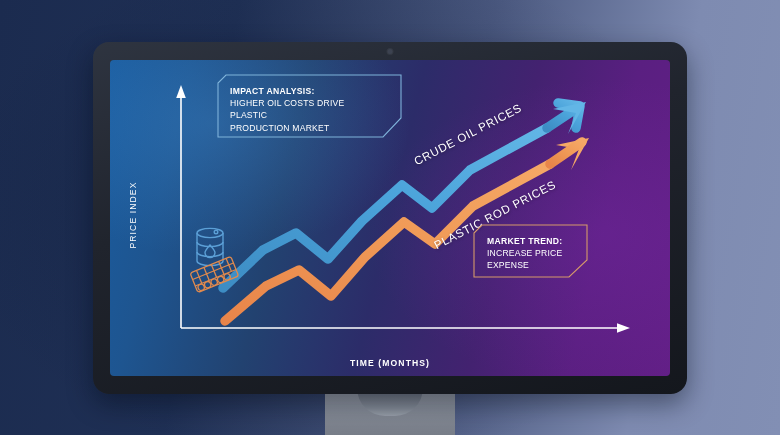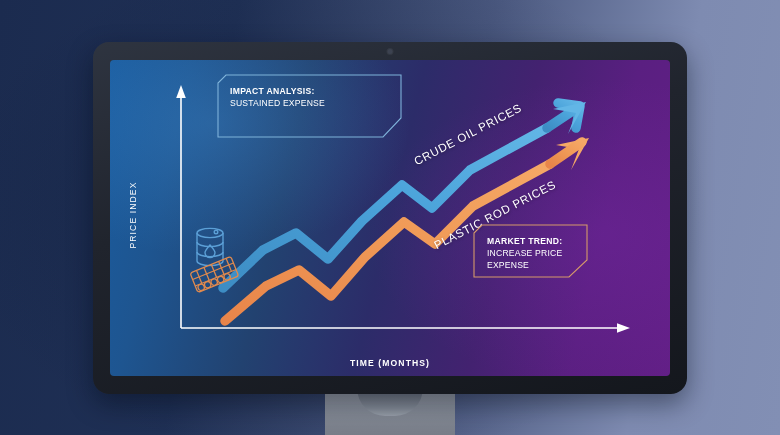--- a/index.html
+++ b/index.html
@@ -172,21 +172,22 @@
 
       <div class="linelabel" id="label-crude">CRUDE OIL PRICES</div>
       <div class="linelabel" id="label-plastic">PLASTIC ROD PRICES</div>
 
       <div class="callout" id="callout-impact">
         <svg class="frame" viewBox="0 0 185 64" width="185" height="64">
           <polygon points="9,1 184,1 184,44 166,63 1,63 1,9" fill="none" stroke="#7fb3da" stroke-width="1.1"></polygon>
         </svg>
         <div class="txt">
           <div class="ttl">IMPACT ANALYSIS:</div>
-          <div class="bdy">SUSTAINED EXPENSE</div>
+          <div class="bdy">HIGHER OIL COSTS DRIVE PLASTIC</div>
+          <div class="bdy">PRODUCTION MARKET</div>
         </div>
       </div>
 
       <div class="callout" id="callout-market">
         <svg class="frame" viewBox="0 0 115 54" width="115" height="54">
           <polygon points="9,1 114,1 114,36 96,53 1,53 1,9" fill="none" stroke="#d69a6a" stroke-width="1.1"></polygon>
         </svg>
         <div class="txt">
           <div class="ttl">MARKET TREND:</div>
           <div class="bdy">INCREASE PRICE</div>

